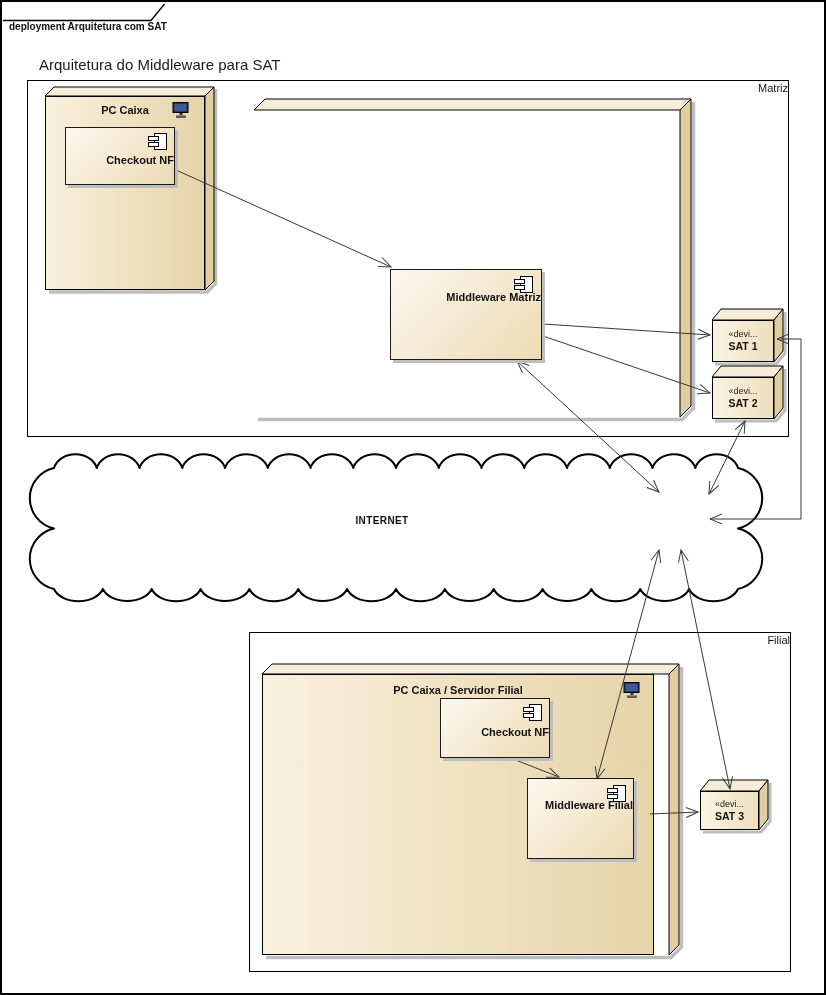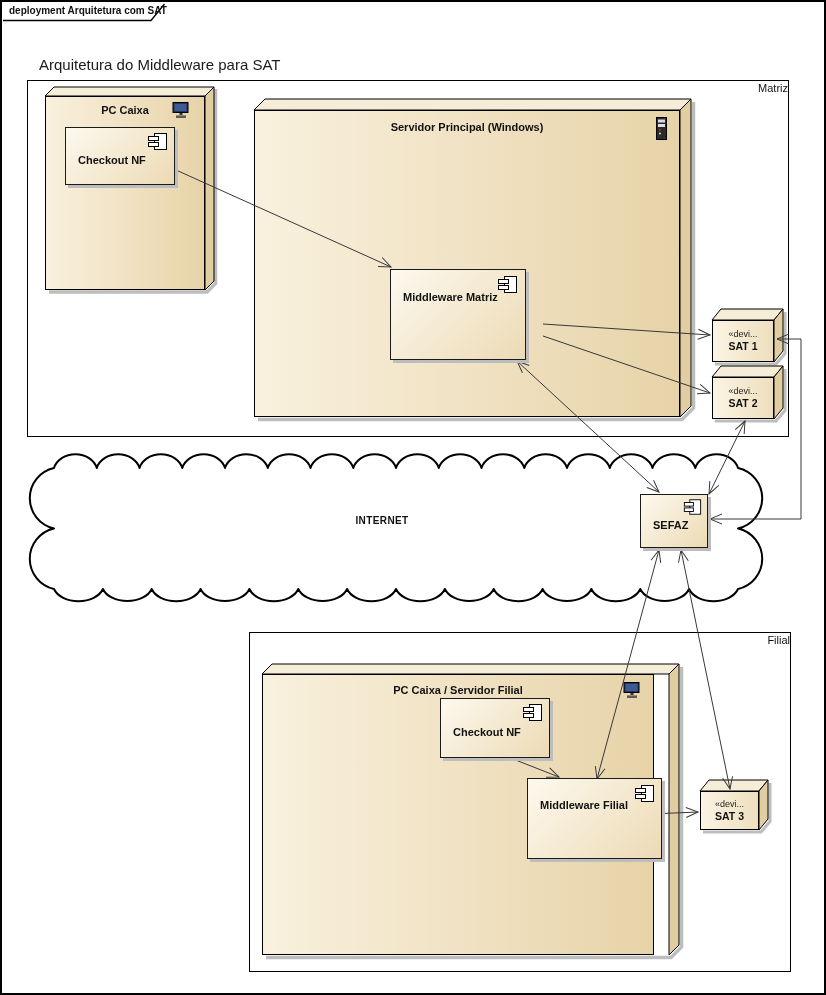--- a/index.html
+++ b/index.html
@@ -7,27 +7,27 @@
   #page{position:relative;width:826px;height:995px;background:#fff;border:2px solid #000;box-sizing:border-box;overflow:hidden;}
   svg.layer{position:absolute;left:0;top:0;width:826px;height:995px;pointer-events:none;}
   
   .frame{position:absolute;border:1px solid #000;background:transparent;}
   .frame-label{position:absolute;top:1px;left:0;width:100%;text-align:right;font-size:11px;color:#111;}
   
   .node-front{position:absolute;border:1px solid #000;background:linear-gradient(to right,#f9f1de,#e7d3a8);box-sizing:border-box;}
   .node-title{position:absolute;left:0;width:100%;text-align:center;font-weight:bold;font-size:11px;color:#111;}
   
   .component{position:absolute;border:1px solid #1a1a1a;background:linear-gradient(135deg,#fdf9ef,#ecdab4);box-shadow:3px 3px 0 #bdbdbd;box-sizing:border-box;}
-  .comp-label{position:absolute;left:12px;width:100%;text-align:left;font-weight:bold;font-size:11px;color:#111;}
+  .comp-label{position:absolute;left:0;width:100%;text-align:right;font-weight:bold;font-size:11px;color:#111;}
   
   .device-front{position:absolute;border:1px solid #000;background:linear-gradient(to right,#fbf4e3,#eedfbd);box-sizing:border-box;display:flex;flex-direction:column;align-items:center;justify-content:center;line-height:1.2;text-align:center;}
   .dev-st{font-size:9px;color:#222;}
   .dev-name{font-size:10.5px;font-weight:bold;color:#111;}
   .icon{position:absolute;}
-  #tab-text{position:absolute;left:7px;top:3px;font-size:10px;font-weight:bold;color:#111;}
+  #tab-text{position:absolute;left:7px;top:19px;font-size:10px;font-weight:bold;color:#111;}
   #diagram-title{position:absolute;left:37px;top:34px;font-size:15px;color:#1a1a1a;}
   #internet-label{position:absolute;left:330px;top:513px;width:100px;text-align:center;font-size:10px;font-weight:bold;letter-spacing:.4px;color:#111;}
 </style>
 </head>
 <body>
 
 <div id="page">
 
   <div class="frame" style="left:25px;top:78px;width:760px;height:355px;">
     <div class="frame-label">Matriz</div>
@@ -71,30 +71,20 @@
     <div class="node-title" style="top:7px;">PC Caixa</div>
     <svg class="icon" style="right:13px;top:5px;" width="19" height="17" viewBox="0 0 19 17">
       <rect x="1" y="0.5" width="15" height="10" fill="#24365e" stroke="#000"></rect>
       <rect x="2.5" y="2" width="12" height="7" fill="#3d5a94"></rect>
       <rect x="7.5" y="11" width="3" height="2" fill="#333"></rect>
       <rect x="4" y="13.5" width="10" height="2.5" fill="#444"></rect>
       <line x1="4" y1="15" x2="14" y2="15" stroke="#999" stroke-width="0.6"></line>
     </svg>
   </div>
 
-  <div class="node-front" style="left:252px;top:108px;width:426px;height:307px;z-index:3;">
-    <div class="node-title" style="top:10px;">Servidor Principal (Windows)</div>
-    <svg class="icon" style="right:12px;top:6px;" width="11" height="23" viewBox="0 0 11 23">
-      <rect x="0.5" y="0.5" width="10" height="22" fill="#2b2b2b" stroke="#000"></rect>
-      <rect x="2" y="2.5" width="7" height="3" fill="#ddd"></rect>
-      <rect x="2" y="7" width="7" height="3" fill="#ddd"></rect>
-      <circle cx="4" cy="13" r="0.9" fill="#c0392b"></circle>
-      <circle cx="4" cy="16.5" r="0.9" fill="#eee"></circle>
-    </svg>
-  </div>
 
   <div class="node-front" style="left:260px;top:672px;width:392px;height:281px;z-index:3;padding-left:16px;">
     <div class="node-title" style="top:9px;">PC Caixa / Servidor Filial</div>
     <svg class="icon" style="right:11px;top:7px;" width="19" height="17" viewBox="0 0 19 17">
       <rect x="1" y="0.5" width="15" height="10" fill="#24365e" stroke="#000"></rect>
       <rect x="2.5" y="2" width="12" height="7" fill="#3d5a94"></rect>
       <rect x="7.5" y="11" width="3" height="2" fill="#333"></rect>
       <rect x="4" y="13.5" width="10" height="2.5" fill="#444"></rect>
       <line x1="4" y1="15" x2="14" y2="15" stroke="#999" stroke-width="0.6"></line>
     </svg>
@@ -138,48 +128,40 @@
 
   <div class="component" style="left:63px;top:125px;width:110px;height:58px;z-index:5;">
     <div class="comp-label" style="top:26px;">Checkout NF</div>
     <svg class="icon" style="right:6px;top:4px;" width="21" height="19" viewBox="0 0 21 19">
       <rect x="7.5" y="1.5" width="12" height="16" fill="#fff" stroke="#000"></rect>
       <rect x="1.5" y="4.5" width="10" height="4" fill="#fff" stroke="#000"></rect>
       <rect x="1.5" y="10.5" width="10" height="4" fill="#fff" stroke="#000"></rect>
     </svg>
   </div>
 
-  <div class="component" style="left:388px;top:267px;width:136px;height:91px;z-index:5;">
+  <div class="component" style="left:388px;top:267px;width:152px;height:91px;z-index:5;">
     <div class="comp-label" style="top:21px;">Middleware Matriz</div>
     <svg class="icon" style="right:7px;top:5px;" width="21" height="19" viewBox="0 0 21 19">
       <rect x="7.5" y="1.5" width="12" height="16" fill="#fff" stroke="#000"></rect>
       <rect x="1.5" y="4.5" width="10" height="4" fill="#fff" stroke="#000"></rect>
       <rect x="1.5" y="10.5" width="10" height="4" fill="#fff" stroke="#000"></rect>
     </svg>
   </div>
 
-  <div class="component" style="left:638px;top:492px;width:68px;height:54px;z-index:5;">
-    <div class="comp-label" style="top:24px;">SEFAZ</div>
-    <svg class="icon" style="right:5px;top:3px;" width="19" height="18" viewBox="0 0 21 19">
-      <rect x="7.5" y="1.5" width="12" height="16" fill="#fff" stroke="#000"></rect>
-      <rect x="1.5" y="4.5" width="10" height="4" fill="#fff" stroke="#000"></rect>
-      <rect x="1.5" y="10.5" width="10" height="4" fill="#fff" stroke="#000"></rect>
-    </svg>
-  </div>
 
   <div class="component" style="left:438px;top:696px;width:110px;height:60px;z-index:5;">
     <div class="comp-label" style="top:27px;">Checkout NF</div>
     <svg class="icon" style="right:6px;top:4px;" width="21" height="19" viewBox="0 0 21 19">
       <rect x="7.5" y="1.5" width="12" height="16" fill="#fff" stroke="#000"></rect>
       <rect x="1.5" y="4.5" width="10" height="4" fill="#fff" stroke="#000"></rect>
       <rect x="1.5" y="10.5" width="10" height="4" fill="#fff" stroke="#000"></rect>
     </svg>
   </div>
 
-  <div class="component" style="left:525px;top:776px;width:135px;height:81px;z-index:5;">
+  <div class="component" style="left:525px;top:776px;width:107px;height:81px;z-index:5;">
     <div class="comp-label" style="top:20px;">Middleware Filial</div>
     <svg class="icon" style="right:6px;top:5px;" width="21" height="19" viewBox="0 0 21 19">
       <rect x="7.5" y="1.5" width="12" height="16" fill="#fff" stroke="#000"></rect>
       <rect x="1.5" y="4.5" width="10" height="4" fill="#fff" stroke="#000"></rect>
       <rect x="1.5" y="10.5" width="10" height="4" fill="#fff" stroke="#000"></rect>
     </svg>
   </div>
 
   <div id="tab-text" style="z-index:6;">deployment Arquitetura com SAT</div>
   <div id="diagram-title" style="z-index:6;margin-top:20px;">Arquitetura do Middleware para SAT</div>

